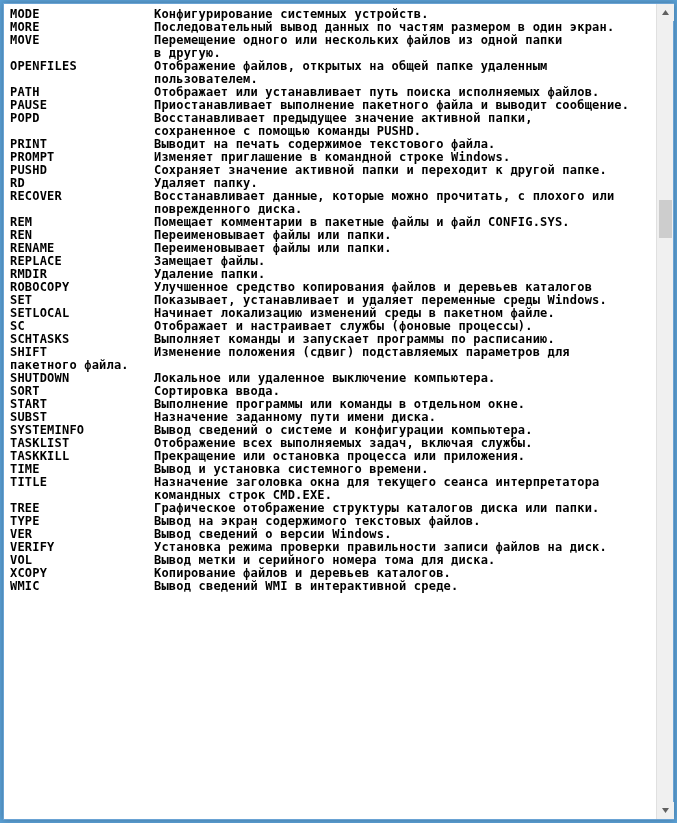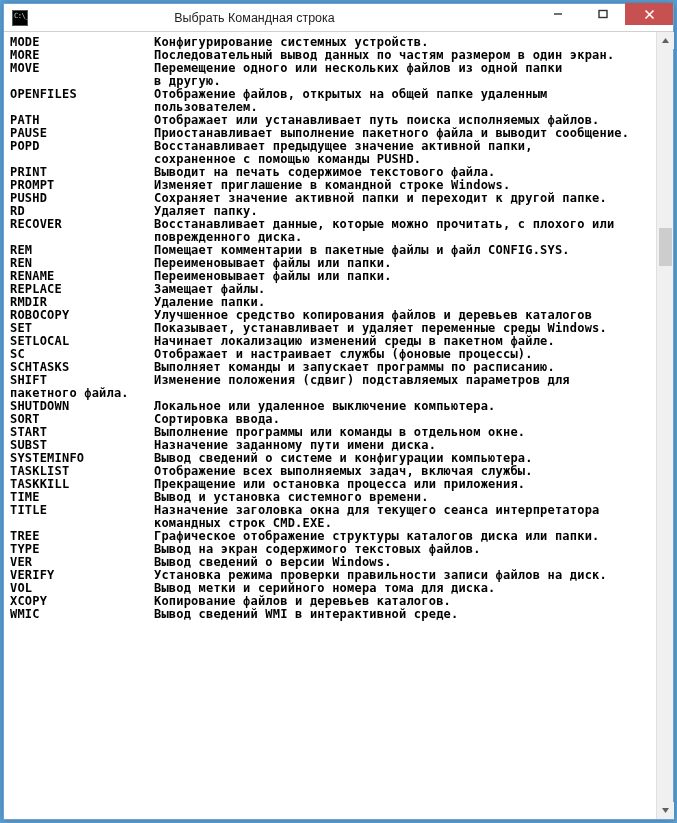--- a/index.html
+++ b/index.html
@@ -104,42 +104,20 @@
     position: absolute;
     left: 2px; width: 13px;
     top: 196px; height: 38px;
     background: #cdcdcd;
   }
 </style>
 </head>
 <body>
 
 <div class="window">
-  <div class="titlebar">
-    <div class="sys-icon"></div>
-    <div class="title">Выбрать Командная строка</div>
-    <div class="win-btns">
-      <div class="win-btn">
-        <svg width="10" height="10">
-            <line x1="1" y1="5" x2="9" y2="5" stroke="#333" stroke-width="1.4"></line>
-          </svg>
-      </div>
-      <div class="win-btn">
-        <svg width="10" height="10">
-            <rect x="1" y="1.5" width="8" height="7" fill="none" stroke="#333" stroke-width="1.4"></rect>
-          </svg>
-      </div>
-      <div class="win-btn close">
-        <svg width="11" height="11">
-            <line x1="1.5" y1="1.5" x2="9.5" y2="9.5" stroke="#fff" stroke-width="1.6"></line>
-            <line x1="9.5" y1="1.5" x2="1.5" y2="9.5" stroke="#fff" stroke-width="1.6"></line>
-          </svg>
-      </div>
-    </div>
-  </div>
   <div class="client">
     <div class="console" id="console"><div class="row"><span class="cmd">MODE</span><span class="desc">Конфигурирование системных устройств.</span></div><div class="row"><span class="cmd">MORE</span><span class="desc">Последовательный вывод данных по частям размером в один экран.</span></div><div class="row"><span class="cmd">MOVE</span><span class="desc">Перемещение одного или нескольких файлов из одной папки</span></div><div class="row"><span class="cmd"></span><span class="desc">в другую.</span></div><div class="row"><span class="cmd">OPENFILES</span><span class="desc">Отображение файлов, открытых на общей папке удаленным</span></div><div class="row"><span class="cmd"></span><span class="desc">пользователем.</span></div><div class="row"><span class="cmd">PATH</span><span class="desc">Отображает или устанавливает путь поиска исполняемых файлов.</span></div><div class="row"><span class="cmd">PAUSE</span><span class="desc">Приостанавливает выполнение пакетного файла и выводит сообщение.</span></div><div class="row"><span class="cmd">POPD</span><span class="desc">Восстанавливает предыдущее значение активной папки,</span></div><div class="row"><span class="cmd"></span><span class="desc">сохраненное с помощью команды PUSHD.</span></div><div class="row"><span class="cmd">PRINT</span><span class="desc">Выводит на печать содержимое текстового файла.</span></div><div class="row"><span class="cmd">PROMPT</span><span class="desc">Изменяет приглашение в командной строке Windows.</span></div><div class="row"><span class="cmd">PUSHD</span><span class="desc">Сохраняет значение активной папки и переходит к другой папке.</span></div><div class="row"><span class="cmd">RD</span><span class="desc">Удаляет папку.</span></div><div class="row"><span class="cmd">RECOVER</span><span class="desc">Восстанавливает данные, которые можно прочитать, с плохого или</span></div><div class="row"><span class="cmd"></span><span class="desc">поврежденного диска.</span></div><div class="row"><span class="cmd">REM</span><span class="desc">Помещает комментарии в пакетные файлы и файл CONFIG.SYS.</span></div><div class="row"><span class="cmd">REN</span><span class="desc">Переименовывает файлы или папки.</span></div><div class="row"><span class="cmd">RENAME</span><span class="desc">Переименовывает файлы или папки.</span></div><div class="row"><span class="cmd">REPLACE</span><span class="desc">Замещает файлы.</span></div><div class="row"><span class="cmd">RMDIR</span><span class="desc">Удаление папки.</span></div><div class="row"><span class="cmd">ROBOCOPY</span><span class="desc">Улучшенное средство копирования файлов и деревьев каталогов</span></div><div class="row"><span class="cmd">SET</span><span class="desc">Показывает, устанавливает и удаляет переменные среды Windows.</span></div><div class="row"><span class="cmd">SETLOCAL</span><span class="desc">Начинает локализацию изменений среды в пакетном файле.</span></div><div class="row"><span class="cmd">SC</span><span class="desc">Отображает и настраивает службы (фоновые процессы).</span></div><div class="row"><span class="cmd">SCHTASKS</span><span class="desc">Выполняет команды и запускает программы по расписанию.</span></div><div class="row"><span class="cmd">SHIFT</span><span class="desc">Изменение положения (сдвиг) подставляемых параметров для</span></div><div class="row"><span>пакетного файла.</span></div><div class="row"><span class="cmd">SHUTDOWN</span><span class="desc">Локальное или удаленное выключение компьютера.</span></div><div class="row"><span class="cmd">SORT</span><span class="desc">Сортировка ввода.</span></div><div class="row"><span class="cmd">START</span><span class="desc">Выполнение программы или команды в отдельном окне.</span></div><div class="row"><span class="cmd">SUBST</span><span class="desc">Назначение заданному пути имени диска.</span></div><div class="row"><span class="cmd">SYSTEMINFO</span><span class="desc">Вывод сведений о системе и конфигурации компьютера.</span></div><div class="row"><span class="cmd">TASKLIST</span><span class="desc">Отображение всех выполняемых задач, включая службы.</span></div><div class="row"><span class="cmd">TASKKILL</span><span class="desc">Прекращение или остановка процесса или приложения.</span></div><div class="row"><span class="cmd">TIME</span><span class="desc">Вывод и установка системного времени.</span></div><div class="row"><span class="cmd">TITLE</span><span class="desc">Назначение заголовка окна для текущего сеанса интерпретатора</span></div><div class="row"><span class="cmd"></span><span class="desc">командных строк CMD.EXE.</span></div><div class="row"><span class="cmd">TREE</span><span class="desc">Графическое отображение структуры каталогов диска или папки.</span></div><div class="row"><span></span></div><div class="row"><span class="cmd">TYPE</span><span class="desc">Вывод на экран содержимого текстовых файлов.</span></div><div class="row"><span class="cmd">VER</span><span class="desc">Вывод сведений о версии Windows.</span></div><div class="row"><span class="cmd">VERIFY</span><span class="desc">Установка режима проверки правильности записи файлов на диск.</span></div><div class="row"><span></span></div><div class="row"><span class="cmd">VOL</span><span class="desc">Вывод метки и серийного номера тома для диска.</span></div><div class="row"><span class="cmd">XCOPY</span><span class="desc">Копирование файлов и деревьев каталогов.</span></div><div class="row"><span class="cmd">WMIC</span><span class="desc">Вывод сведений WMI в интерактивной среде.</span></div></div>
     <div class="scrollbar">
       <div class="sb-btn up">
         <svg width="9" height="9">
             <polygon points="4.5,2 8,7 1,7" fill="#606060"></polygon>
           </svg>
       </div>
       <div class="sb-thumb"></div>
       <div class="sb-btn down">

